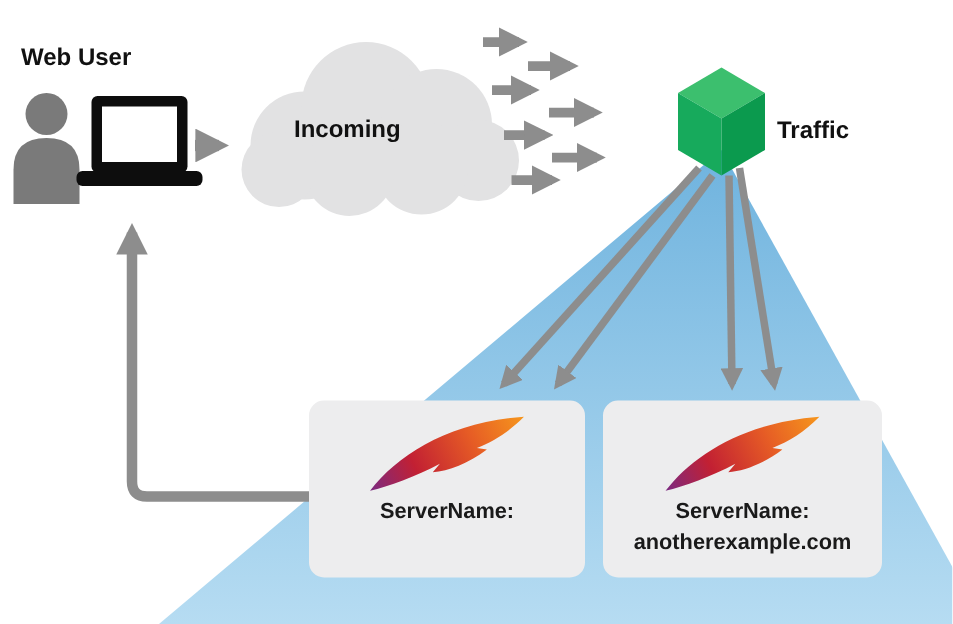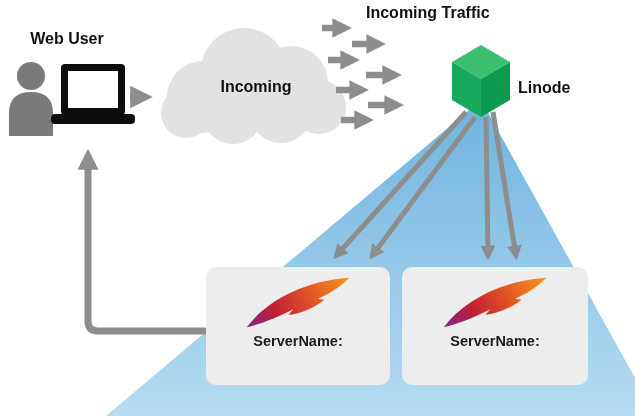--- a/index.html
+++ b/index.html
@@ -2,21 +2,21 @@
 <html><head>
 <meta charset="utf-8">
 <style>
   html,body{margin:0;padding:0;background:#fff;}
   .canvas{
     position:relative;width:635px;height:416px;background:#ffffff;overflow:hidden;
     font-family:"Liberation Sans",sans-serif;
   }
   .canvas svg.bg{position:absolute;left:0;top:0;}
   .lbl{position:absolute;font-weight:700;color:#111111;font-size:16px;white-space:nowrap;}
-  .lbl.center{text-align:center;}
+  .lbl.center{}
   .server-box{
     position:absolute;background:#ededee;border-radius:10px;box-sizing:border-box;
     display:flex;flex-direction:column;align-items:center;padding-top:5px;
     text-align:center;font-weight:700;font-size:14.5px;color:#1a1a1a;
   }
   .server-box .feather{flex:0 0 auto;margin-top:2px;}
   .server-line{line-height:21px;}
 </style>
 </head>
 <body>
@@ -88,31 +88,31 @@
     </g>
 
     <g>
       <polygon points="481,45 510,62 481,79 452,62" fill="#3cbf6e"></polygon>
       <polygon points="452,62 481,79 481,117 452,100" fill="#17aa5c"></polygon>
       <polygon points="510,62 481,79 481,117 510,100" fill="#0b9a4e"></polygon>
     </g>
   </svg>
 
   <div class="lbl center" style="left:14px;top:30px;width:106px;">Web User</div>
-  <div class="lbl" style="left:366px;top:4px;">Incoming Traffic</div>
   <div class="lbl center" style="left:196px;top:78px;width:120px;">Incoming</div>
-  <div class="lbl" style="left:518px;top:79px;">Linode</div>
+  <div class="lbl" style="left:518px;top:79px;">Traffic</div>
 
   <div class="server-box" style="left:206px;top:267px;width:184px;height:118px;">
     <svg class="feather" width="114" height="57" viewBox="0 0 120 60">
       <path d="M6,56 C26,30 62,8 114,4 C103,15 93,21 81,26 L88,27 C75,37 61,42 50,43 L55,37 C38,46 19,53 6,56 Z" fill="url(#featherGrad)"></path>
     </svg>
     <div class="server-line">ServerName:</div>
   </div>
 
   <div class="server-box" style="left:402px;top:267px;width:186px;height:118px;">
     <svg class="feather" width="114" height="57" viewBox="0 0 120 60">
       <path d="M6,56 C26,30 62,8 114,4 C103,15 93,21 81,26 L88,27 C75,37 61,42 50,43 L55,37 C38,46 19,53 6,56 Z" fill="url(#featherGrad)"></path>
     </svg>
     <div class="server-line">ServerName:</div>
+    <div class="server-line">anotherexample.com</div>
   </div>
 
 </div>
 
 </body></html>

